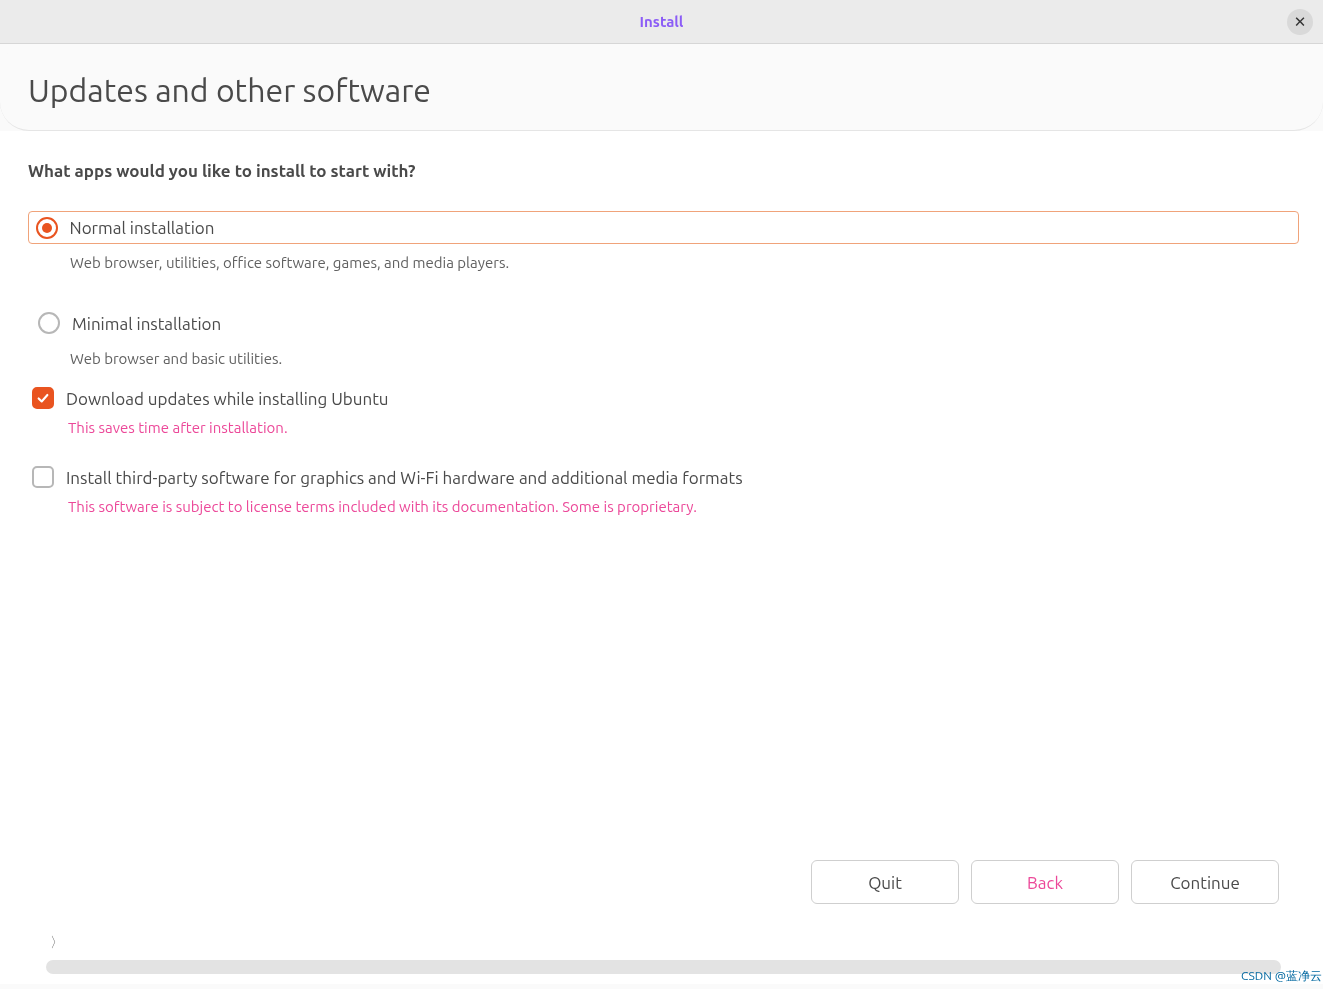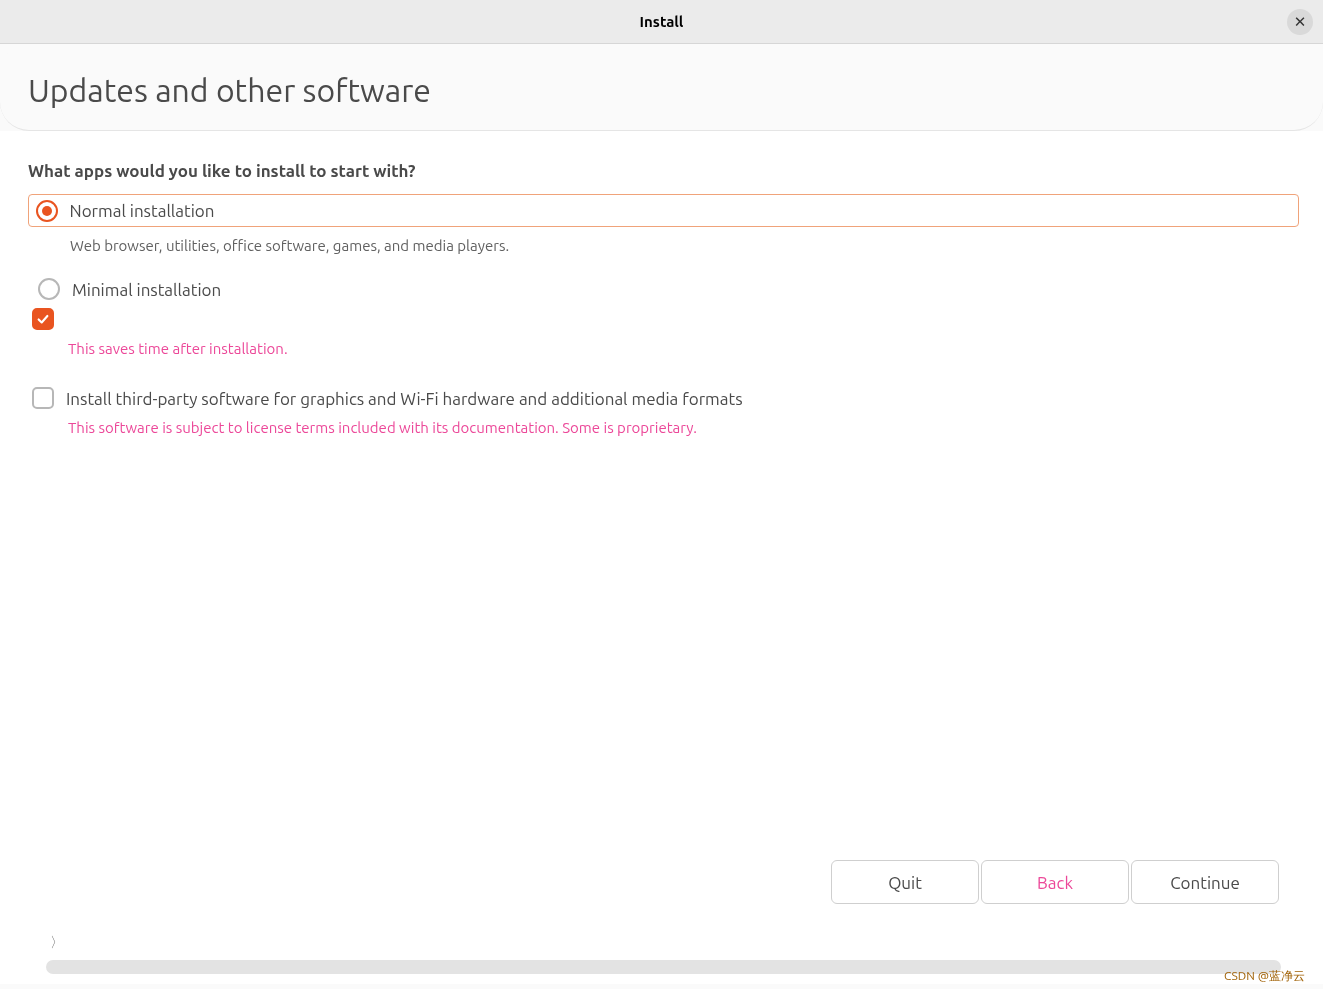--- a/index.html
+++ b/index.html
@@ -16,21 +16,21 @@
       background: #ebebeb;
       border-bottom: 1px solid #d6d6d6;
       display: flex;
       align-items: center;
       justify-content: center;
       position: relative;
     }
     .titlebar-title {
       font-size: 15px;
       font-weight: 600;
-      color: #000000;
+      color: #8b5cf6;
     }
     .close-btn {
       position: absolute;
       right: 10px;
       top: 50%;
       transform: translateY(-50%);
       width: 26px;
       height: 26px;
       border-radius: 50%;
       background: #d9d9d9;
@@ -64,20 +64,21 @@
       margin-bottom: 14px;
     }
     .radio-row {
       display: flex;
       align-items: center;
       padding: 6px 8px;
       border-radius: 4px;
       cursor: pointer;
       font-size: 17px;
       color: #4a4a4a;
+      margin-top: 17px;
     }
     .radio-row.focused {
       border: 1.5px solid #f0a37a;
       border-radius: 4px;
       padding: 4.5px 6.5px;
     }
     .radio-ctrl, .check-ctrl {
       width: 22px;
       height: 22px;
       border-radius: 50%;
@@ -128,21 +129,21 @@
       font-size: 15px;
       color:#ec4899;
       margin-left: 40px;
       margin-top: 8px;
       margin-bottom: 28px;
     }
     .spacer { flex: 1; }
     .buttons {
       display:flex;
       justify-content:flex-end;
-      gap: 2px;
+      gap: 12px;
       padding: 0 20px 0 0;
       margin-bottom: 30px;
     }
     .btn {
       min-width: 148px;
       height: 44px;
       border: 1px solid #cfcfcf;
       border-radius: 6px;
       background: #fff;
       font-size: 17px;
@@ -156,24 +157,24 @@
       padding: 0 0 8px 22px;
       font-size: 17px;
       color:#555;
       cursor:pointer;
     }
     .expander-row .chev {
       font-size:14px;color:#7a7a7a;margin-right:6px;
     }
     .watermark {
       position:absolute;
-      right: 18px;
+      right: 1px;
       bottom: 4px;
       font-size: 12px;
-      color:#a16207;
+      color:#0369a1;
     }
     .bottom-scroll {
       height:14px;
       background:#e3e3e3;
       margin: 0 18px 0 18px;
       border-radius: 7px;
     }
   </style>
 </head>
 <body>
@@ -194,28 +195,30 @@
   <div class="radio-row focused">
     <span class="radio-ctrl checked"></span>
     <span>Normal installation</span>
   </div>
   <div class="option-desc">Web browser, utilities, office software, games, and media players.</div>
 
   <div class="radio-row" style="margin-left:2px;">
     <span class="radio-ctrl"></span>
     <span>Minimal installation</span>
   </div>
+  <div class="option-desc">Web browser and basic utilities.</div>
 
 
   <div class="check-row">
     <span class="check-ctrl checked">
       <svg viewBox="0 0 16 16">
           <path d="M3 8.5 L6.5 12 L13 4.5" stroke="#fff" stroke-width="2.4" fill="none" stroke-linecap="round" stroke-linejoin="round"></path>
         </svg>
     </span>
+    <span>Download updates while installing Ubuntu</span>
   </div>
   <div class="option-desc2">This saves time after installation.</div>
 
   <div class="check-row">
     <span class="check-ctrl">
       
     </span>
     <span>Install third-party software for graphics and Wi-Fi hardware and additional media formats</span>
   </div>
   <div class="option-desc2">This software is subject to license terms included with its documentation. Some is proprietary.</div>

